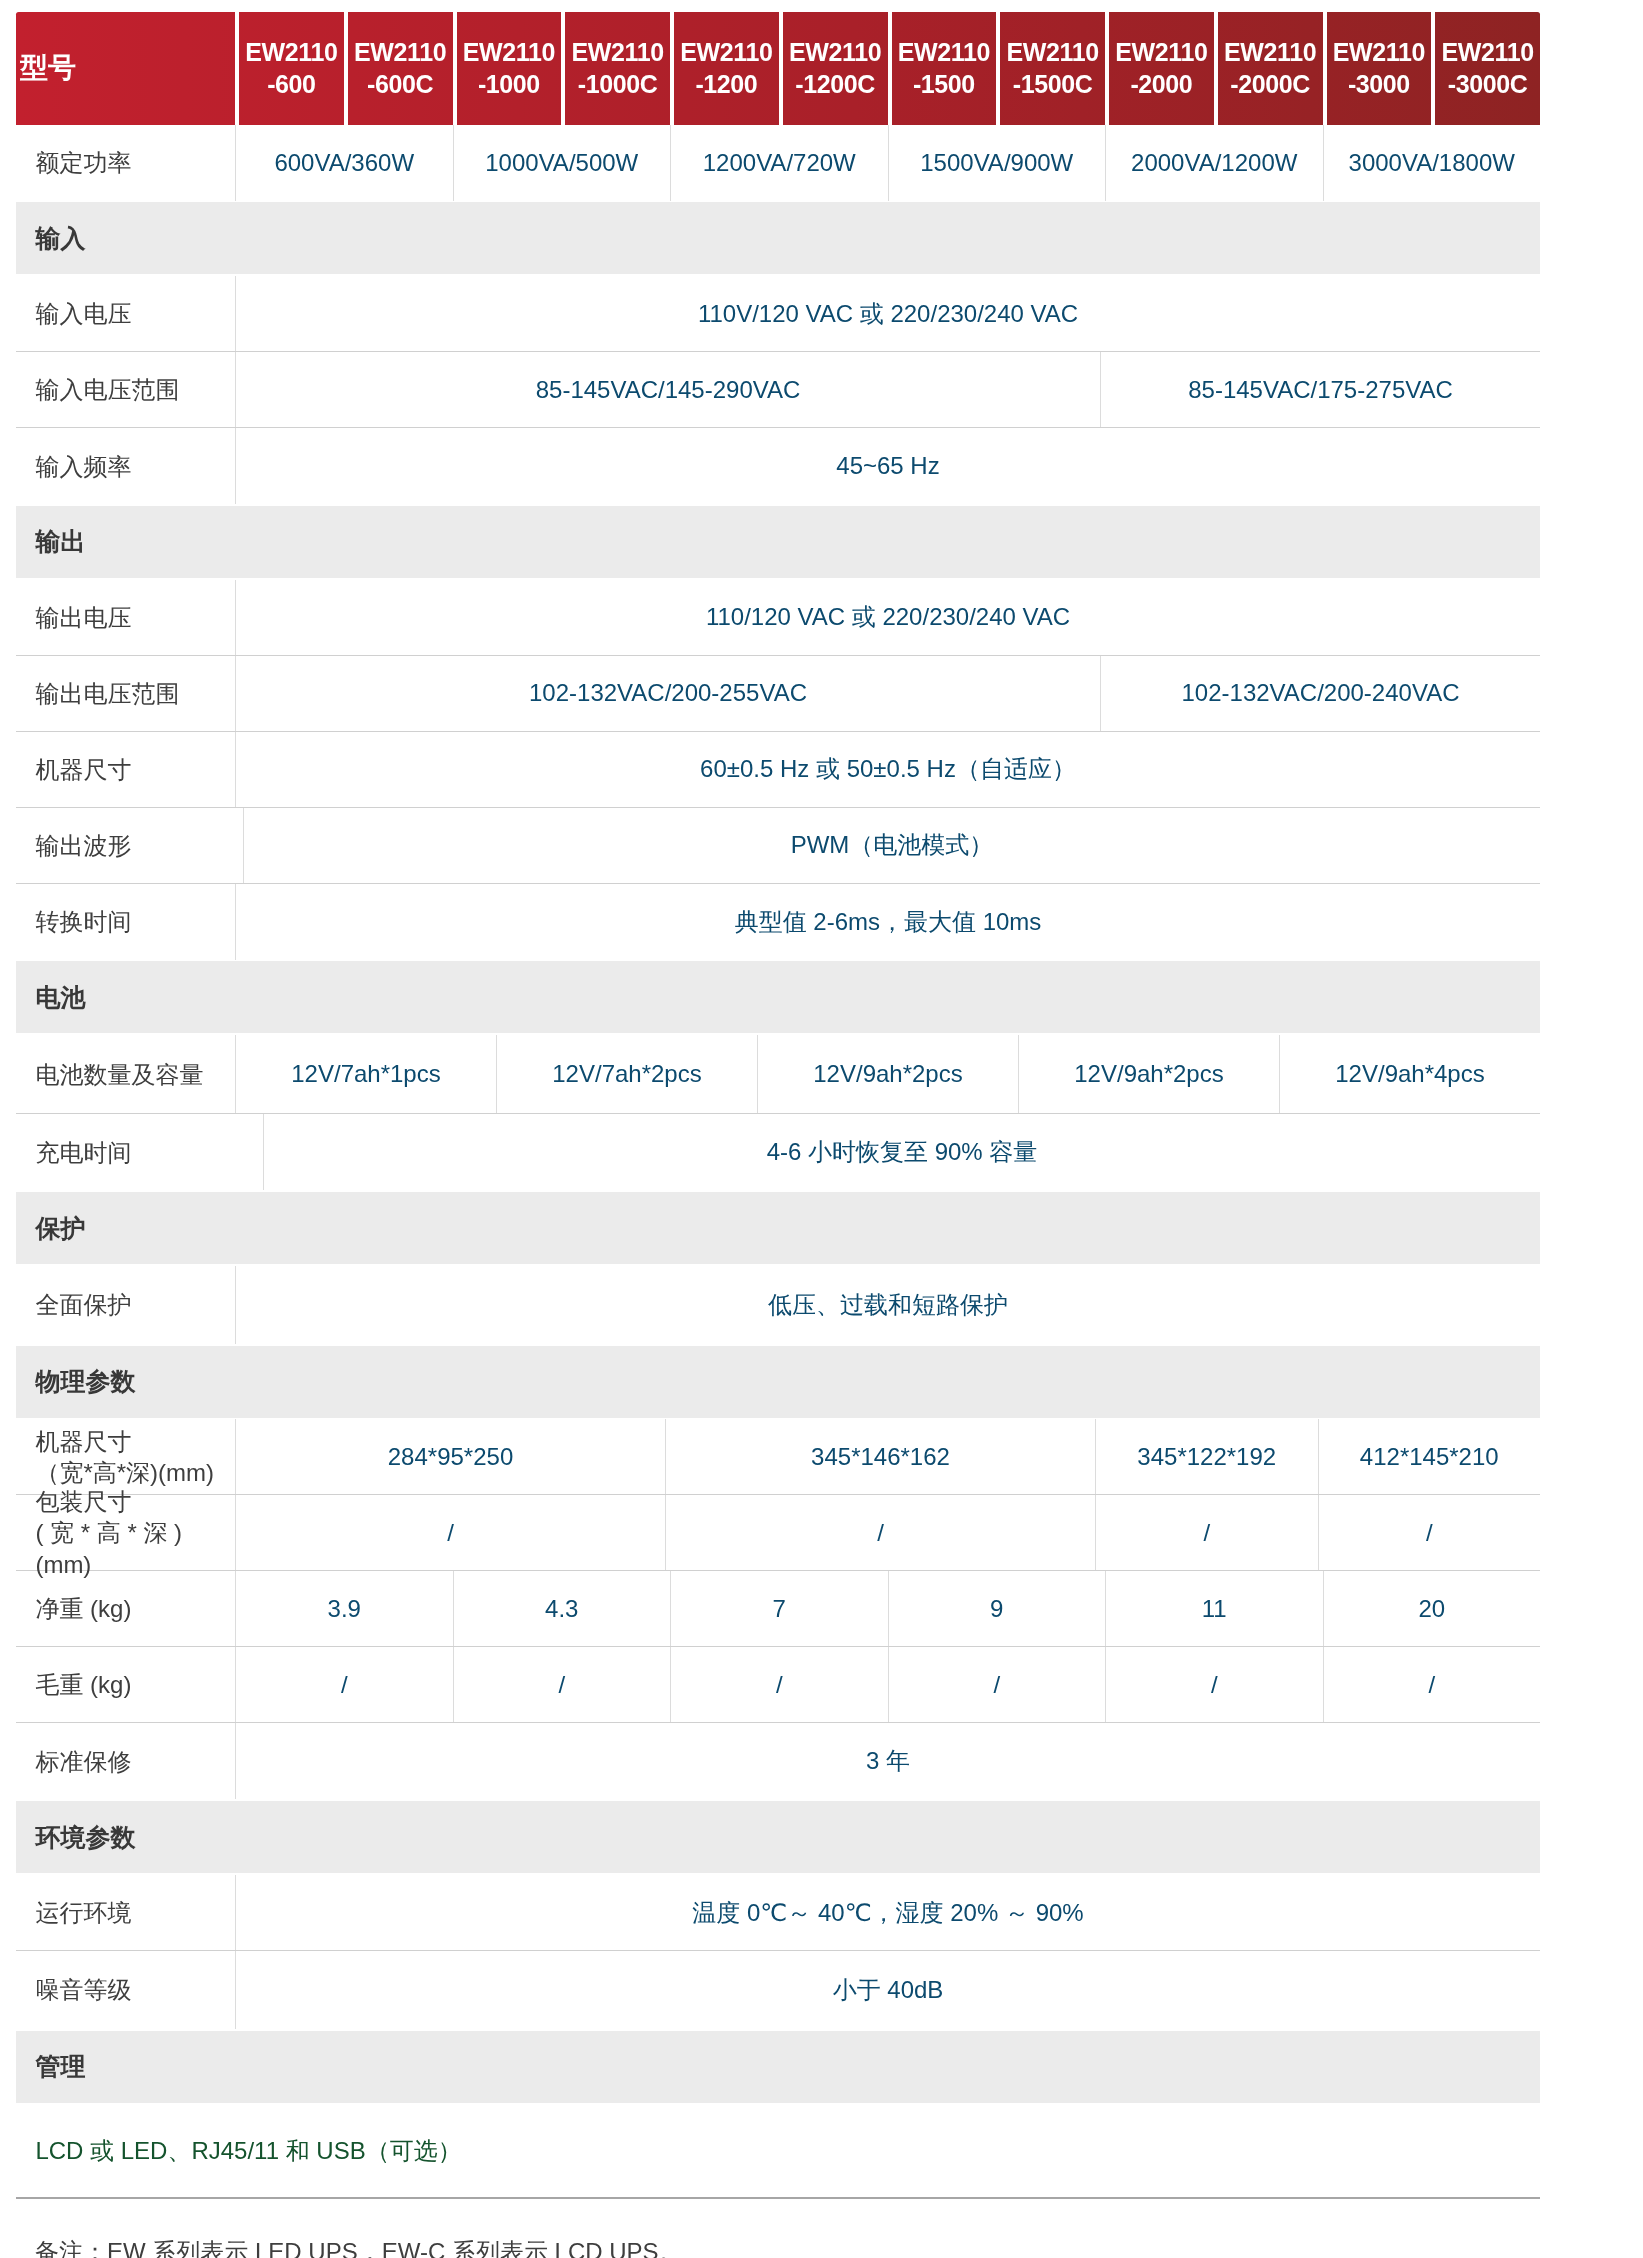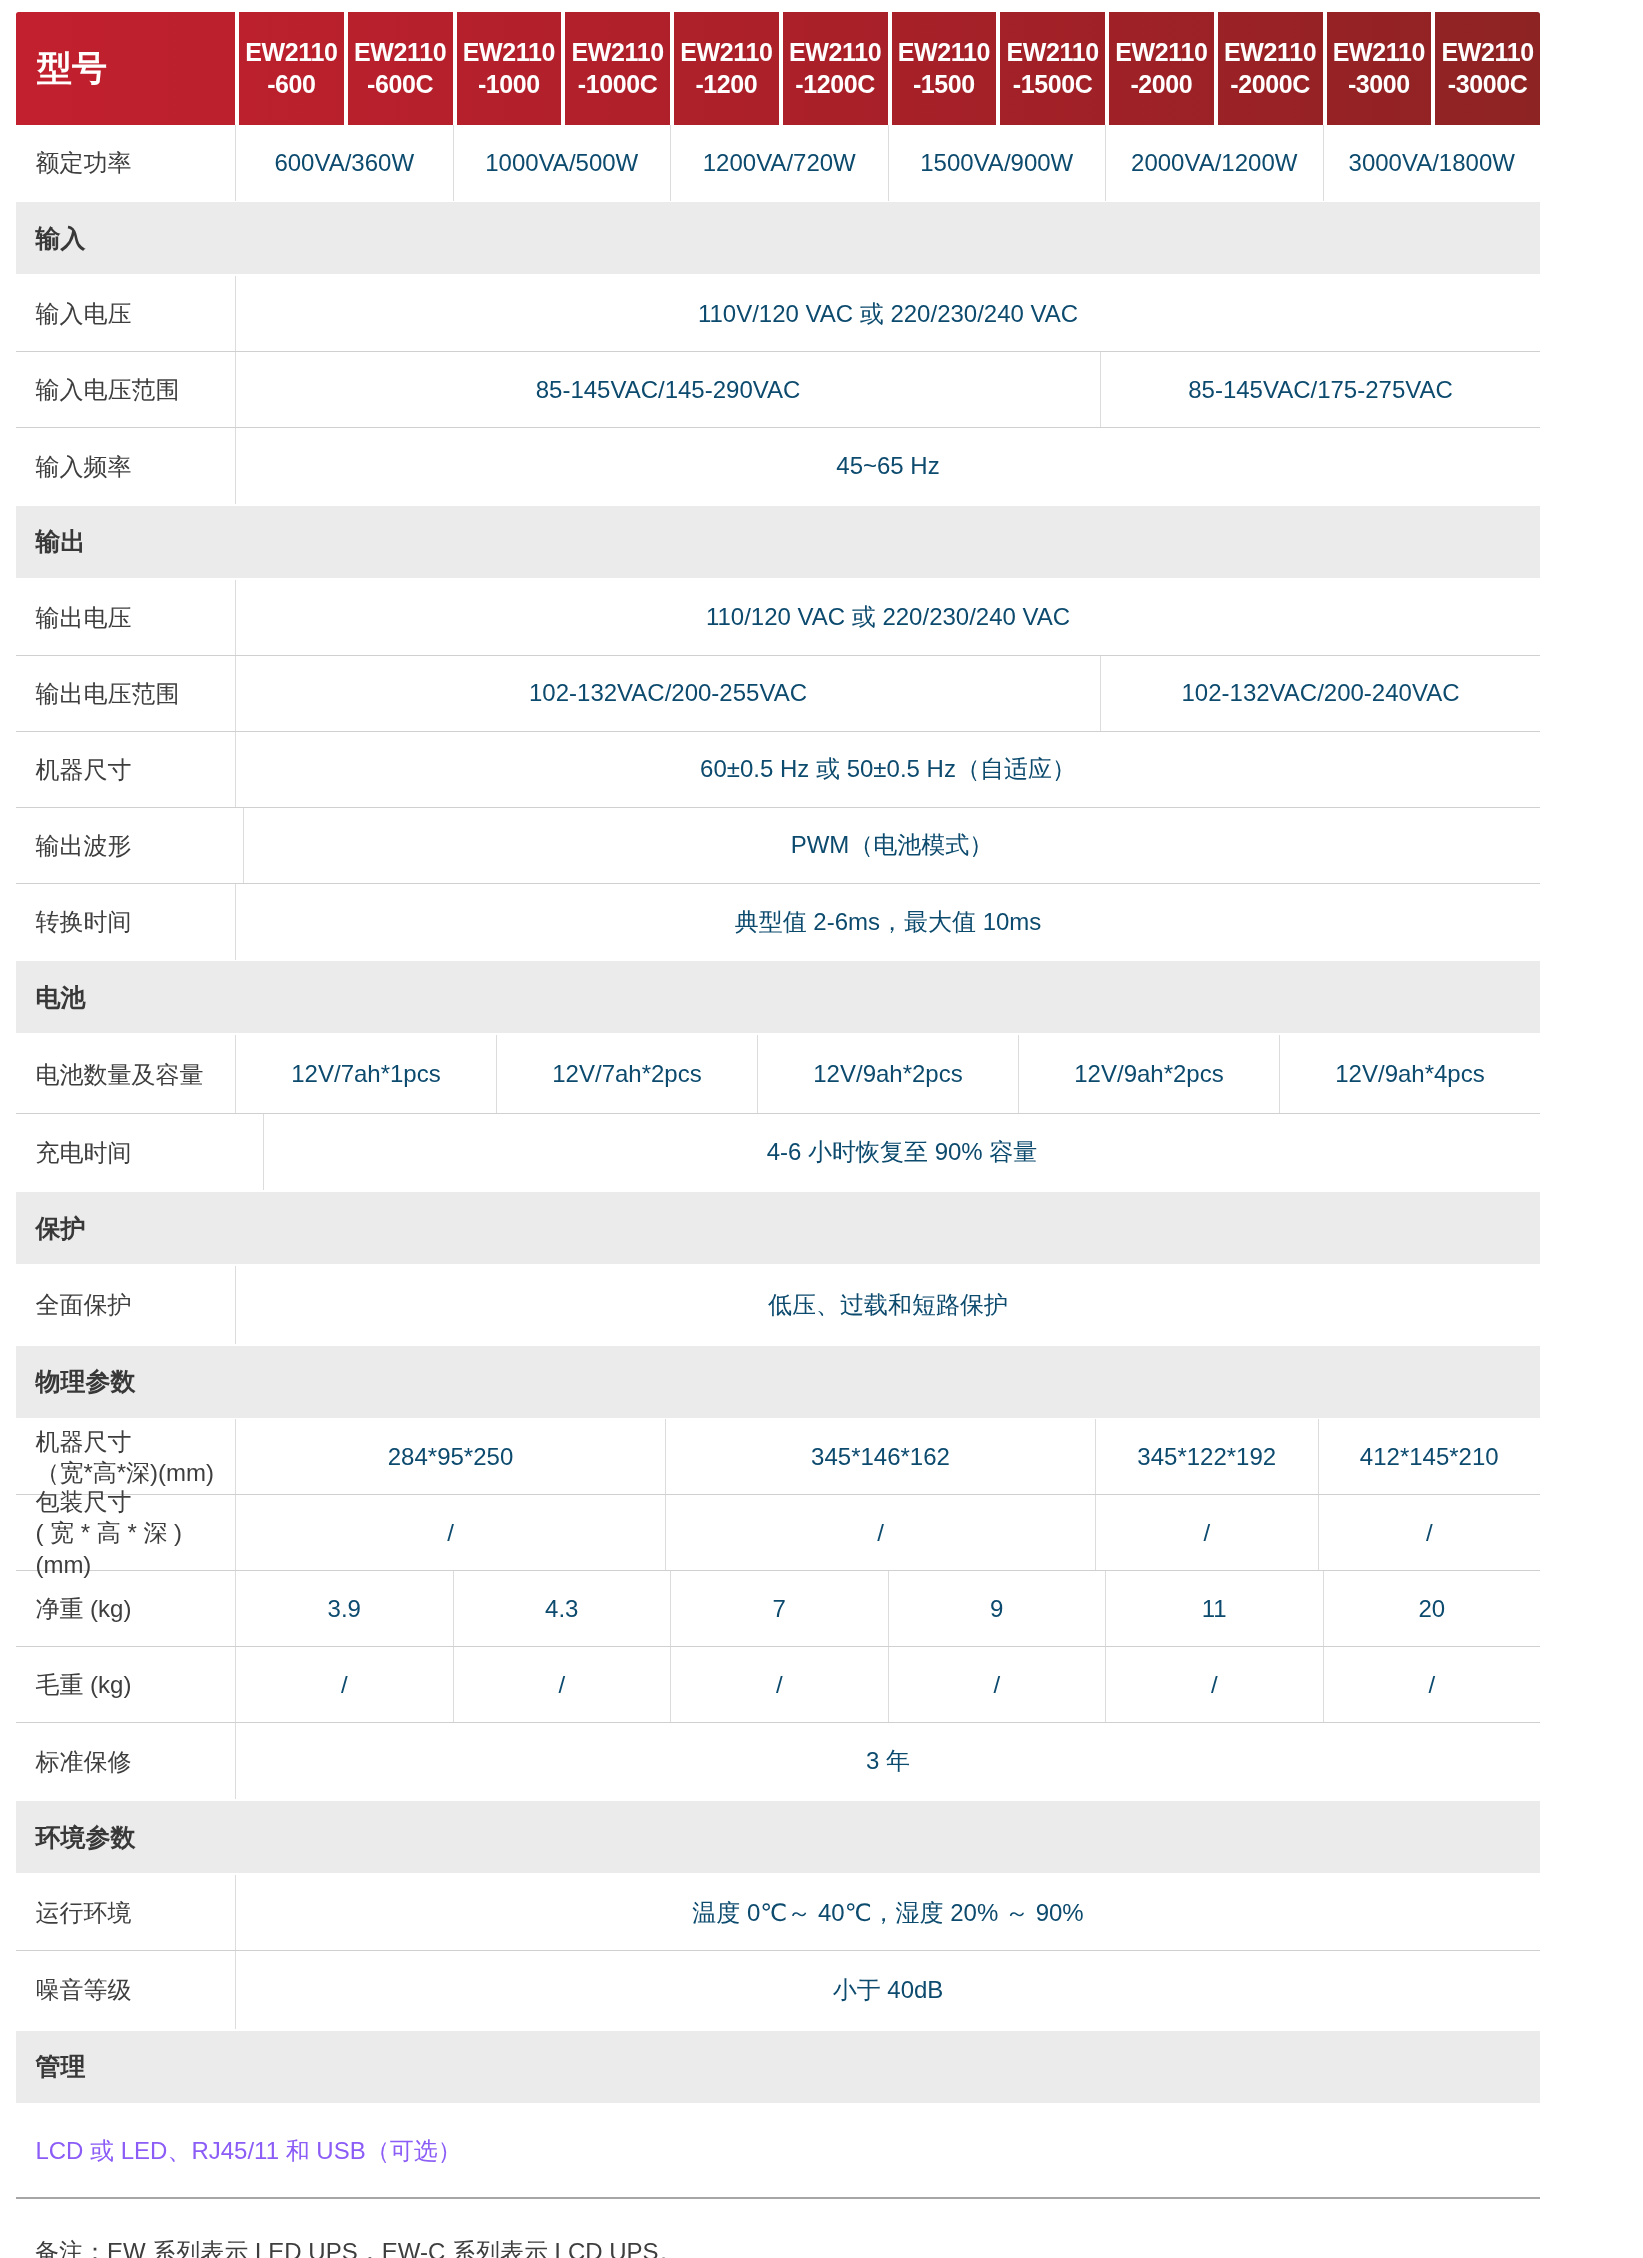--- a/index.html
+++ b/index.html
@@ -15,22 +15,22 @@
 
   
   .head-row {
     display:flex; height:113px;
     background:linear-gradient(to right,#c2202e 0%,#a92029 55%,#8e2323 100%);
     border-radius:2.6px 2.6px 0 0;
   }
   .head-model {
     width:219px; flex:none;
     display:flex; align-items:center;
-    padding-left:21px;
-    color:#fff; font-size:35px; font-weight:bold;
+    padding-left:4px;
+    color:#fff; font-size:28px; font-weight:bold;
   }
   .head-cell {
     flex:1 1 0;
     border-left:4.4px solid #ffffff;
     display:flex; flex-direction:column; justify-content:center; align-items:center;
     color:#fff; font-size:25px; font-weight:bold; line-height:1.3;
     text-align:center; letter-spacing:-0.4px;
   }
 
   
@@ -63,21 +63,21 @@
     display:flex; align-items:center; justify-content:center;
     font-size:24px; color:#0c4a6e; text-align:center;
     padding:0 7px;
   }
 
   
   .full-row {
     height:94px;
     display:flex; align-items:center;
     padding-left:19.4px;
-    font-size:24px; color:#8b5cf6;
+    font-size:24px; color:#14532d;
     border-bottom:2.6px solid #a6a6a6;
   }
 
   
   .note {
     margin-left:35px; margin-top:37px;
     font-size:24px; color:#3e3e3e;
   }
 </style>
 </head>

